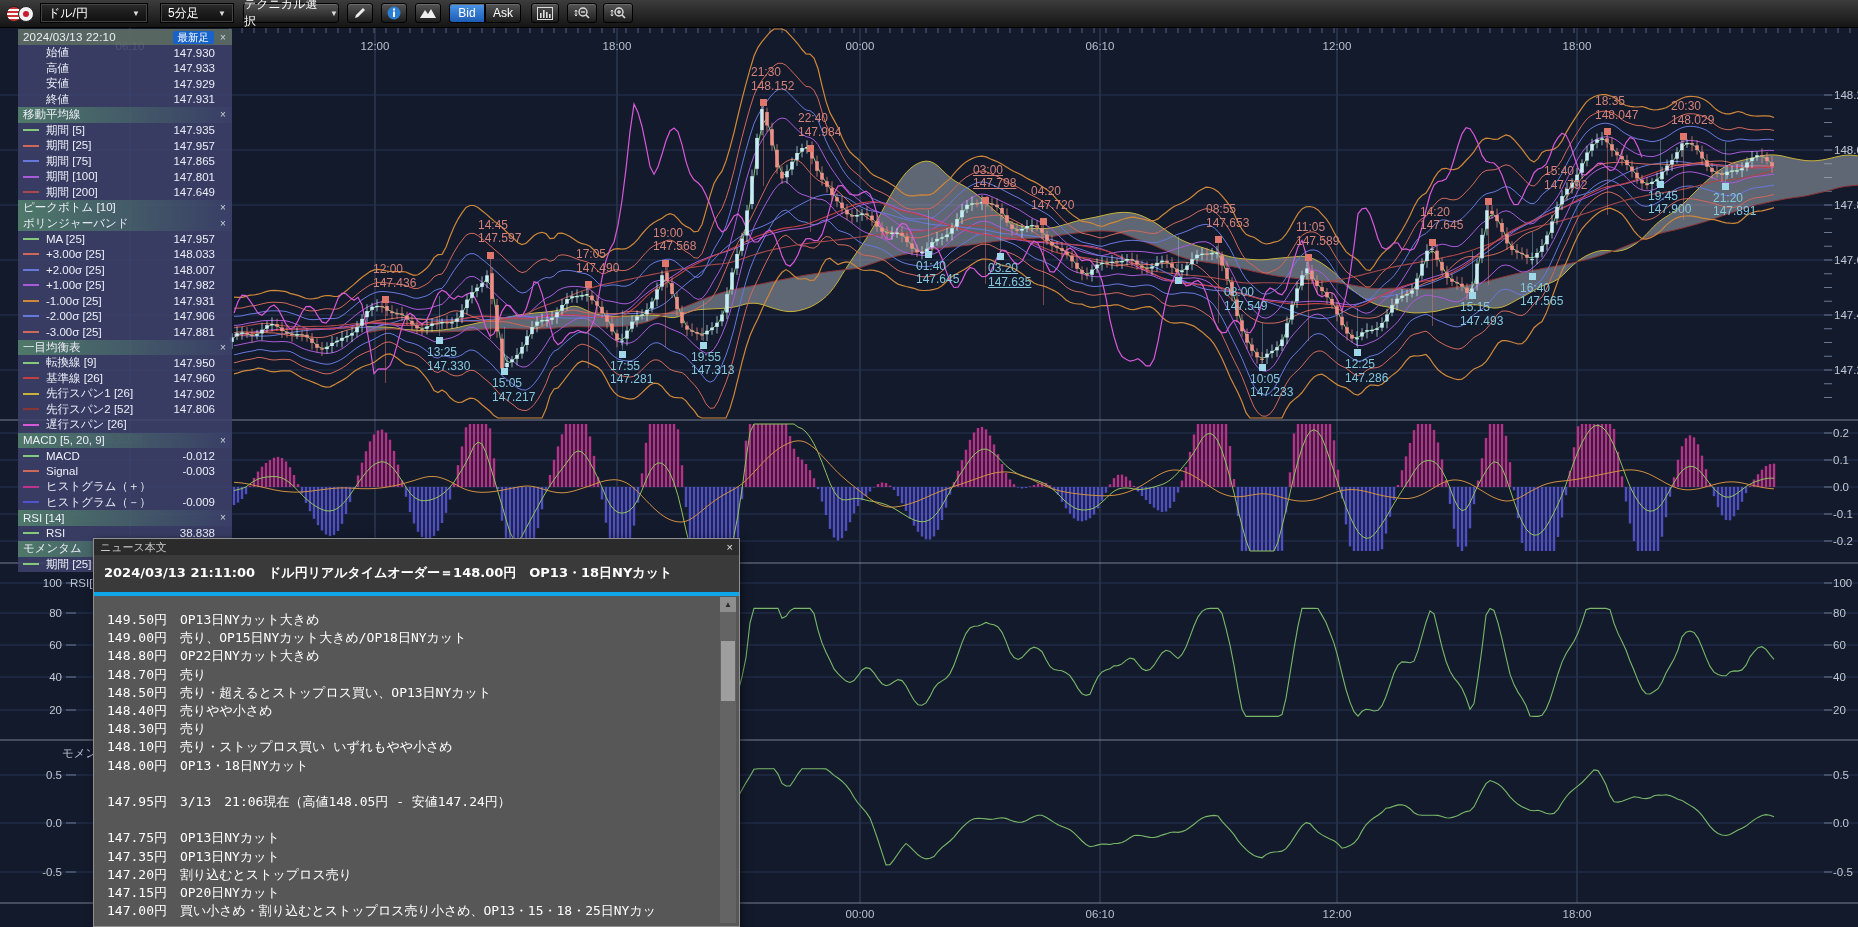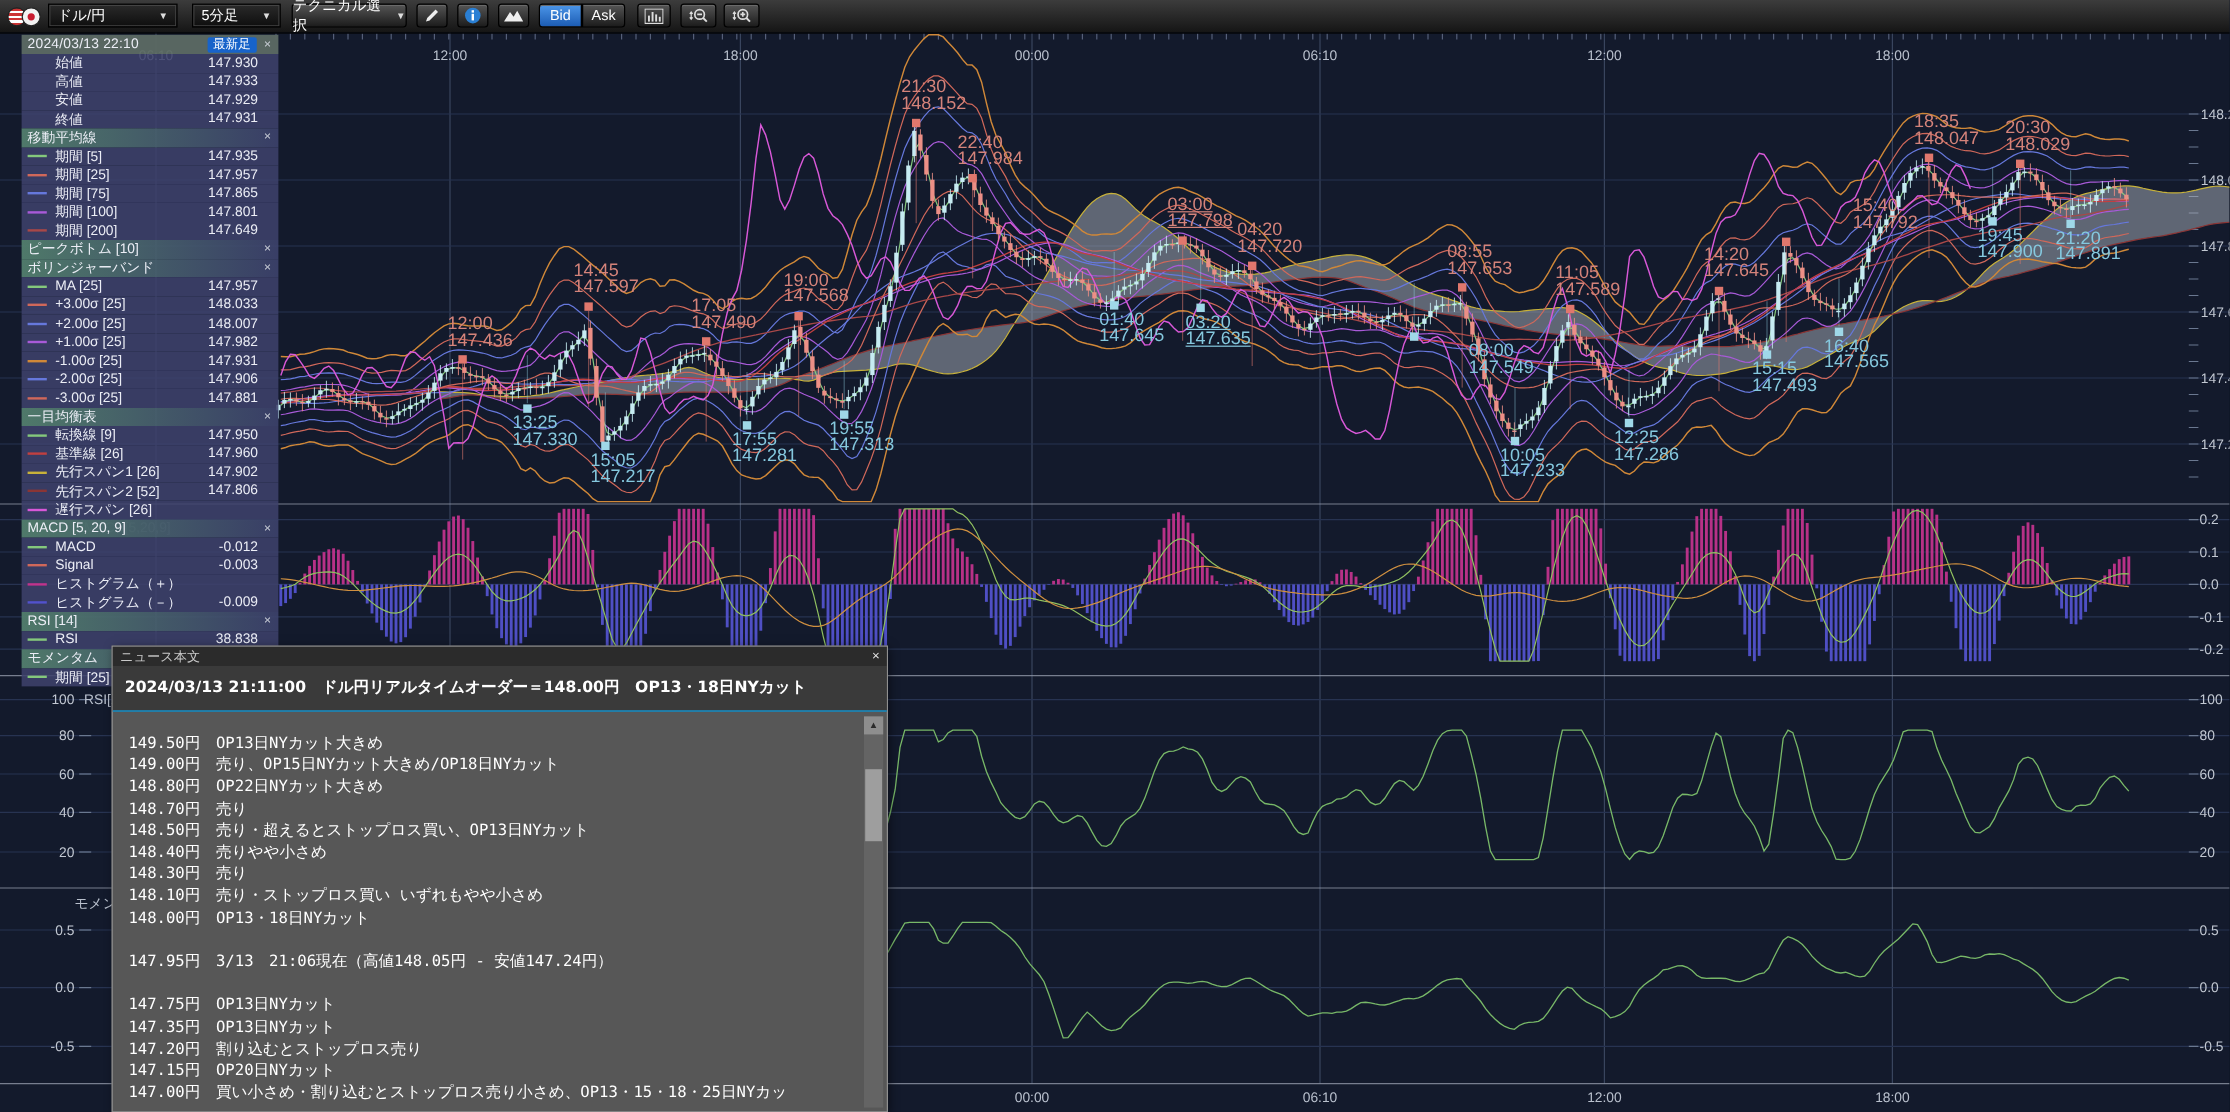--- a/index.html
+++ b/index.html
@@ -27,36 +27,36 @@
     border-radius:2px;line-height:13px;}
   .ip-x{width:12px;text-align:center;color:#cdd2da;font-size:10px;cursor:pointer;margin-left:3px;}
   .ip-row{height:15.5px;display:flex;align-items:center;padding:0 3px 0 5px;
     background:rgba(62,66,108,.87);box-sizing:border-box;}
   .ip-row.sec{background:linear-gradient(90deg,rgba(82,126,109,.95),rgba(62,67,110,.88));}
   .sw{display:inline-block;width:16px;height:2px;margin-right:7px;flex:0 0 16px;}
   .sp{display:inline-block;width:23px;flex:0 0 23px;}
   .ip-val{margin-left:auto;padding-right:14px;}
   
   #annos{position:absolute;inset:0;z-index:2;pointer-events:none;}
-  .anno{position:absolute;font-size:15px;line-height:13.5px;white-space:nowrap;}
+  .anno{position:absolute;font-size:12px;line-height:13.5px;white-space:nowrap;}
   .anno.peak{color:#d4837a;}
   .anno.bottom{color:#85c8de;}
   .mark{position:absolute;width:7px;height:7px;}
   .mark.peak{background:#e0776d;}
   .mark.bottom{background:#9fd8e8;}
   .tail{position:absolute;width:1px;}
   .tail.peak{background:rgba(224,120,110,.5);}
   .tail.bottom{background:rgba(150,210,230,.38);}
   
   #news{position:absolute;left:93px;top:538px;width:647px;height:389px;z-index:6;
     border:1px solid #8f8f8f;background:#575757;box-sizing:border-box;box-shadow:2px 2px 8px rgba(0,0,0,.5);}
   .nw-title{height:16px;background:#2b2b2b;color:#c9c9c9;font-size:11px;display:flex;
     align-items:center;padding:0 6px;}
   .nw-title .nx{margin-left:auto;color:#e8e8e8;font-size:11px;cursor:pointer;}
-  .nw-head{height:28px;background:#3a3a3a;border-bottom:1px solid #0ea5e9;color:#fff;
+  .nw-head{height:28px;background:#3a3a3a;border-bottom:4px solid #0ea5e9;color:#fff;
     font-weight:bold;font-size:13px;padding:9px 10px 0;white-space:nowrap;overflow:hidden;
     font-family:"DejaVu Sans","Liberation Sans",sans-serif;}
   .nw-body{position:absolute;left:0;right:21px;top:56px;bottom:0;overflow:hidden;
     padding:16px 4px 0 13px;color:#fff;font-size:13px;line-height:18.2px;white-space:nowrap;
     font-family:"DejaVu Sans Mono","DejaVu Sans",monospace;}
   .nw-body .blank{height:18.2px;}
   .nw-scroll{position:absolute;top:58px;right:3px;bottom:3px;width:16px;background:#646464;}
   .nw-up{position:absolute;top:0;left:0;right:0;height:15px;background:#8e8e8e;color:#2b2b2b;
     font-size:8px;text-align:center;line-height:15px;cursor:pointer;}
   .nw-thumb{position:absolute;top:44px;left:1px;right:1px;height:60px;background:#9e9e9e;cursor:grab;}

